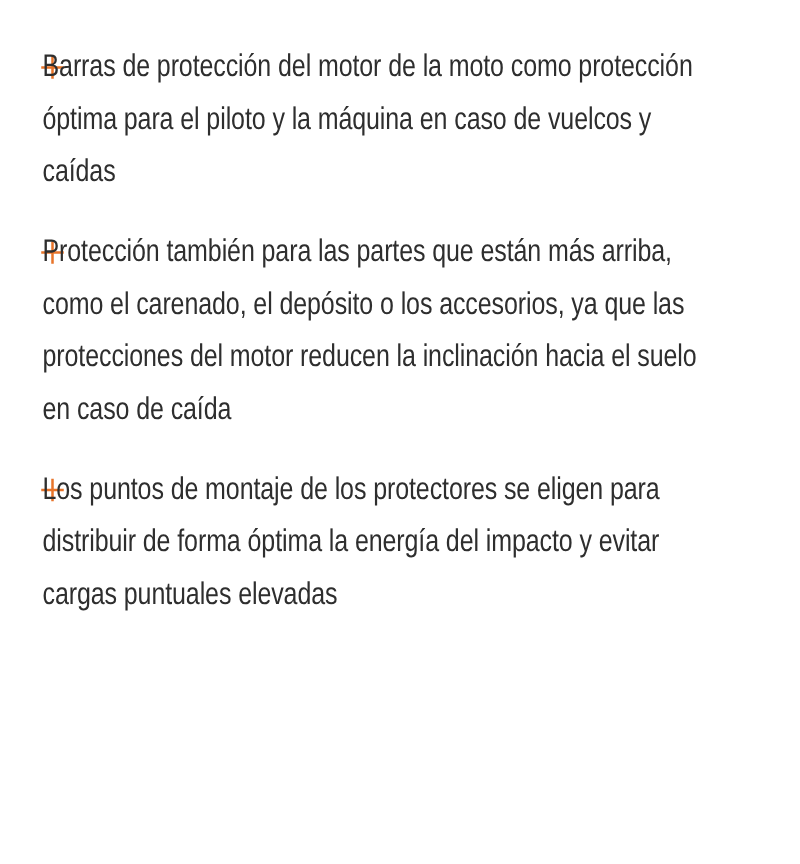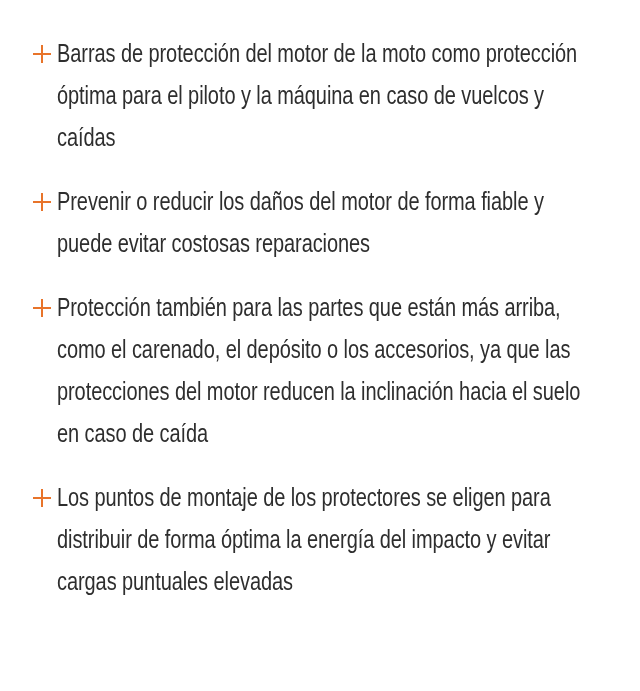--- a/index.html
+++ b/index.html
@@ -17,21 +17,21 @@
     list-style: none;
     margin: 0;
     padding: 0;
     position: absolute;
     left: 0;
     top: 32px;
     width: 640px;
   }
   .feature-item {
     position: relative;
-    padding-left: 57px;
+    padding-left: 34px;
     margin-bottom: 22px;
   }
   .plus-icon {
     position: absolute;
     left: 33px;
     top: 13px;
     width: 18px;
     height: 18px;
   }
   .plus-icon::before,
@@ -72,27 +72,20 @@
     <span class="plus-icon"></span>
     <span class="feature-text">
       <span style="display:block">Barras de protección del motor de la moto como protección</span>
       <span style="display:block">óptima para el piloto y la máquina en caso de vuelcos y</span>
       <span style="display:block">caídas</span>
     </span>
   </li>
   <li class="feature-item">
     <span class="plus-icon"></span>
     <span class="feature-text">
-      <span style="display:block">Prevenir o reducir los daños del motor de forma fiable y</span>
-      <span style="display:block">puede evitar costosas reparaciones</span>
-    </span>
-  </li>
-  <li class="feature-item">
-    <span class="plus-icon"></span>
-    <span class="feature-text">
       <span style="display:block">Protección también para las partes que están más arriba,</span>
       <span style="display:block">como el carenado, el depósito o los accesorios, ya que las</span>
       <span style="display:block">protecciones del motor reducen la inclinación hacia el suelo</span>
       <span style="display:block">en caso de caída</span>
     </span>
   </li>
   <li class="feature-item">
     <span class="plus-icon"></span>
     <span class="feature-text">
       <span style="display:block">Los puntos de montaje de los protectores se eligen para</span>

